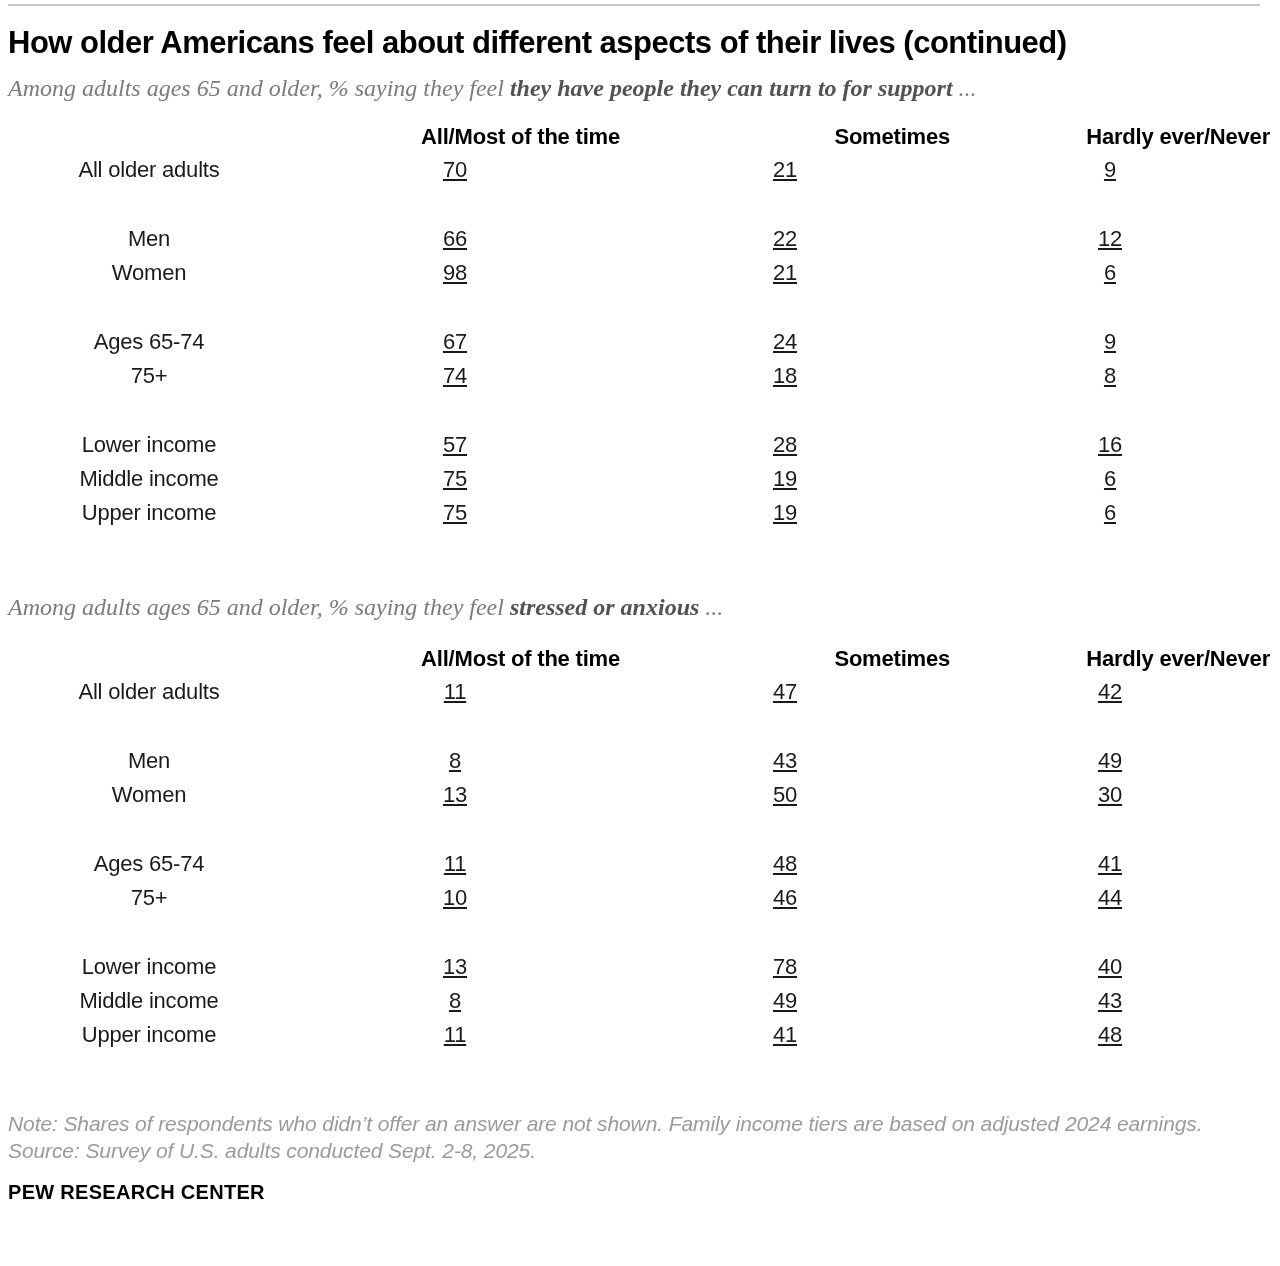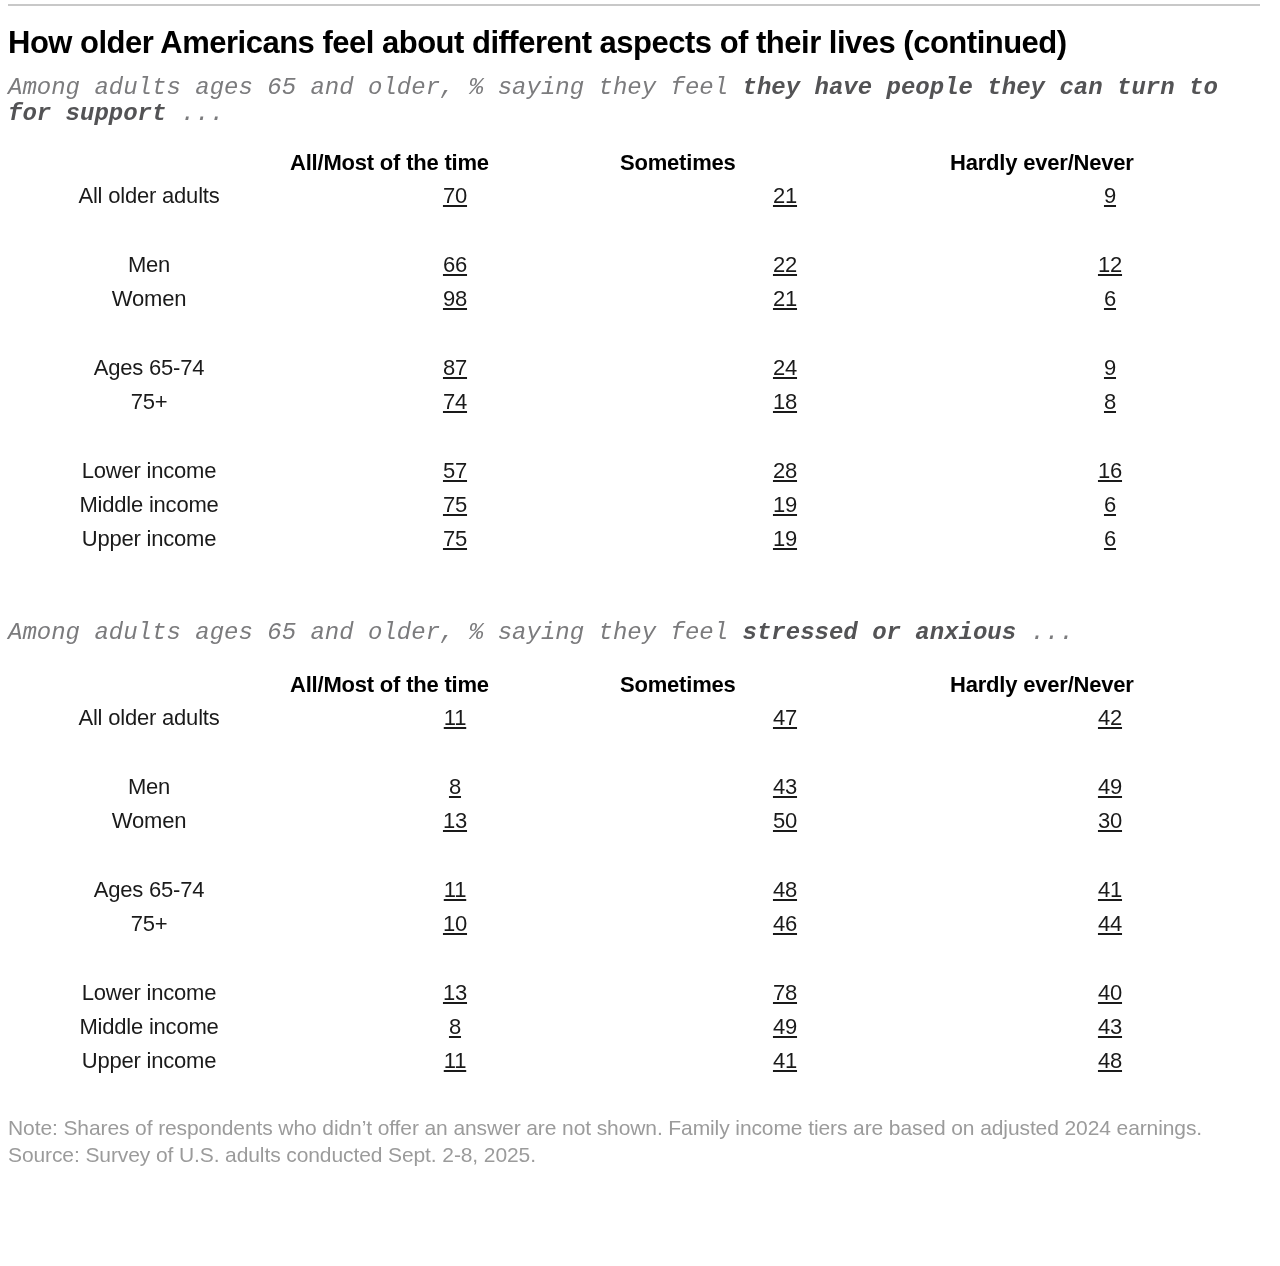--- a/index.html
+++ b/index.html
@@ -24,21 +24,21 @@
   h1.title {
     margin: 21px 0 0 0;
     font-size: 31px;
     line-height: 1.0;
     font-weight: bold;
     letter-spacing: -0.5px;
     color: #000000;
   }
   p.subtitle {
     margin: 17px 0 0 0;
-    font-family: Liberation Mono, monospace;
+    font-family: Liberation Serif, serif;
     font-style: italic;
     font-size: 24px;
     line-height: 26px;
     color: #7b7b7d;
   }
   p.subtitle strong {
     color: #535355;
     font-weight: bold;
   }
   p.subtitle.second {
@@ -51,21 +51,21 @@
     margin-top: 20px;
   }
   table.data.second {
     margin-top: 23px;
   }
   table.data th {
     height: 32px;
     font-size: 22px;
     font-weight: bold;
     color: #000000;
-    text-align: left;
+    text-align: right;
     vertical-align: middle;
     padding: 0;
     letter-spacing: -0.2px;
   }
   table.data th.lbl {
     text-align: left;
   }
   table.data td {
     height: 34px;
     font-size: 22px;
@@ -78,21 +78,22 @@
     text-align: center;
   }
   table.data td.val {
     text-align: center;
     text-decoration: underline;
   }
   table.data tr.spacer td {
     height: 35px;
   }
   .footnotes {
-    margin-top: 36px;
+    margin-top: 58px;
+    font-style: italic;
   }
   .footnotes p.note-line {
     margin: 0;
     font-size: 21px;
     line-height: 27px;
     color: #9b9b9b;
     letter-spacing: -0.1px;
   }
   p.brand {
     margin: 17px 0 0 0;
@@ -150,21 +151,21 @@
             <td class="lbl">Women</td>
             <td class="val">98</td>
             <td class="val">21</td>
             <td class="val">6</td>
           </tr>
           <tr class="spacer">
             <td colspan="4"></td>
           </tr>
           <tr>
             <td class="lbl">Ages 65-74</td>
-            <td class="val">87</td>
+            <td class="val">67</td>
             <td class="val">24</td>
             <td class="val">9</td>
           </tr>
           <tr>
             <td class="lbl">75+</td>
             <td class="val">74</td>
             <td class="val">18</td>
             <td class="val">8</td>
           </tr>
           <tr class="spacer">
@@ -270,14 +271,15 @@
           </tr>
         </tbody>
     </table>
   </section>
 
   <div class="footnotes">
     <p class="note-line">Note: Shares of respondents who didn’t offer an answer are not shown. Family income tiers are based on adjusted 2024 earnings.</p>
     <p class="note-line">Source: Survey of U.S. adults conducted Sept. 2-8, 2025.</p>
   </div>
 
+  <p class="brand">PEW RESEARCH CENTER</p>
 
 </div>
 
 </body></html>

